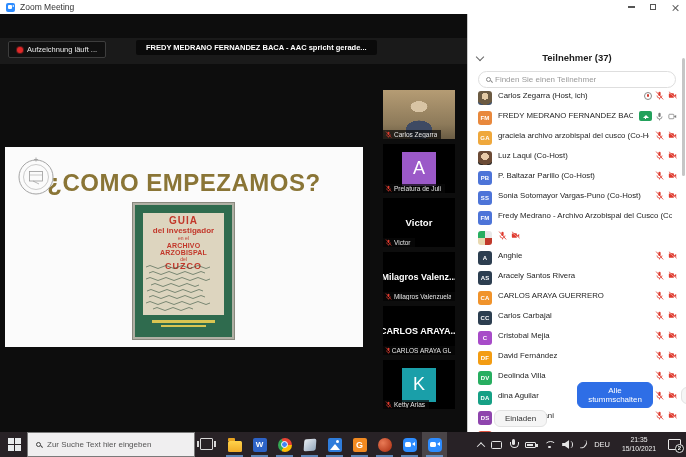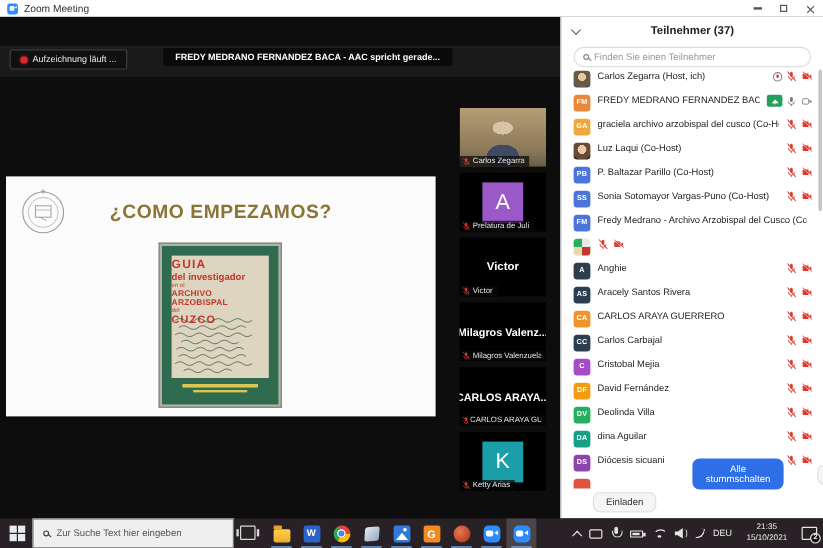--- a/index.html
+++ b/index.html
@@ -24,24 +24,24 @@
   .meeting{position:absolute;left:0;top:14px;width:467px;height:418px;background:#0d0d0d;margin-top:24px;}
   .topbar{position:absolute;left:0;top:0;width:467px;height:26px;background:#1a1a1a;}
   .rec-pill{position:absolute;left:8px;top:3px;height:17px;display:flex;align-items:center;gap:4px;padding:0 8px;background:#101010;border:1px solid #3d3d3d;border-radius:2px;}
   .rec-dot{width:6px;height:6px;border-radius:50%;background:#e02828;box-shadow:0 0 0 1px #5a1a1a;}
   .rec-text{font-size:7.5px;color:#e8e8e8;white-space:nowrap;}
   .speaker-banner{position:absolute;left:136px;top:2px;height:15px;line-height:15px;padding:0 10px;background:#0a0a0a;border-radius:2px;color:#fff;font-size:7.5px;font-weight:bold;white-space:nowrap;}
 
   
   .slide{position:absolute;left:5px;top:109px;width:358px;height:200px;background:#fbfbfb;}
   .seal{position:absolute;left:10px;top:8px;}
-  .slide-title{position:absolute;left:0;top:22px;width:100%;text-align:center;font-size:16px;font-weight:600;letter-spacing:.5px;color:#8a7536;}
+  .slide-title{position:absolute;left:0;top:22px;width:100%;text-align:center;font-size:24px;font-weight:600;letter-spacing:.5px;color:#8a7536;}
   .book{position:absolute;left:128px;top:56px;width:101px;height:136px;background:#2f6b4e;border:2px solid #b0b0a4;box-shadow:0 0 0 1px #88887e;}
   .book-inner{position:absolute;left:8px;right:8px;top:8px;bottom:22px;background:#ddd5bf;overflow:hidden;}
-  .bk{width:100%;color:#c2372a;line-height:1.05;}
+  .bk{width:100%;text-align:center;color:#c2372a;line-height:1.05;}
   .bk1{font-size:10px;font-weight:bold;margin-top:3px;letter-spacing:1px;}
   .bk2{font-size:8px;font-weight:bold;}
   .bk3{font-size:5px;margin-top:1px;}
   .bk4{font-size:7px;font-weight:bold;margin-top:1px;letter-spacing:.2px;}
   .bk5{font-size:5px;}
   .bk6{font-size:9px;font-weight:bold;letter-spacing:1px;}
   .scribble{position:absolute;left:0;bottom:0;}
   .book-footer{position:absolute;left:8px;right:8px;bottom:5px;height:14px;}
   .yline{height:2.5px;background:#d9c552;margin:2px auto 0;}
   .yline.a{width:78%;}.yline.b{width:55%;}
@@ -54,21 +54,21 @@
      radial-gradient(ellipse 14px 9px at 50% 34%,#d8c4a4 0 60%,rgba(0,0,0,0) 61%),
      radial-gradient(ellipse 22px 16px at 50% 82%,#3e4a63 0 60%,rgba(0,0,0,0) 61%),
      linear-gradient(180deg,#b59c74,#8d7a5a 70%,#6a5c44);}
   .v-letterbox{width:34px;height:34px;display:flex;align-items:center;justify-content:center;color:#fff;font-size:18px;}
   .v-nametext{color:#fff;font-weight:bold;font-size:9.5px;white-space:nowrap;}
   .v-label{position:absolute;left:0;bottom:0;max-width:100%;display:flex;align-items:center;gap:2px;background:rgba(8,8,8,.72);padding:1px 4px 1px 2px;}
   .v-label span{color:#e6e6e6;font-size:6.5px;white-space:nowrap;overflow:hidden;}
 
   
   .panel{position:absolute;left:467px;top:14px;width:219px;height:418px;background:#fff;border-left:1px solid #c9c9c9;}
-  .panel-header{position:relative;height:24px;}
+  .panel-header{position:relative;height:24px;margin-top:32px;}
   .ph-chevron{position:absolute;left:9px;top:8px;width:6px;height:6px;border-left:1.3px solid #666;border-bottom:1.3px solid #666;transform:rotate(-45deg);}
   .ph-title{text-align:center;line-height:24px;font-size:9.5px;font-weight:bold;color:#1d1d1d;}
   .search-wrap{margin:1px 10px 3px;height:17px;border:1px solid #dedede;border-radius:9px;display:flex;align-items:center;padding:0 7px;gap:4px;background:#fff;}
   .mag{width:5px;height:5px;border:1.2px solid #8a8a8a;border-radius:50%;position:relative;flex:0 0 auto;}
   .mag::after{content:"";position:absolute;width:3px;height:1.2px;background:#8a8a8a;transform:rotate(45deg);right:-2.8px;bottom:-1.2px;}
   .search-wrap input{border:none;outline:none;flex:1;font-size:8px;color:#333;padding:0;background:transparent;}
   .search-wrap input::placeholder{color:#9a9a9a;}
   .plist{position:relative;}
   .prow{height:20px;display:flex;align-items:flex-start;gap:6px;padding:0 8px 0 10px;}
   .avatar{width:14px;height:14px;border-radius:3px;flex:0 0 auto;display:flex;align-items:center;justify-content:center;color:#fff;font-size:6px;font-weight:bold;letter-spacing:.2px;}

